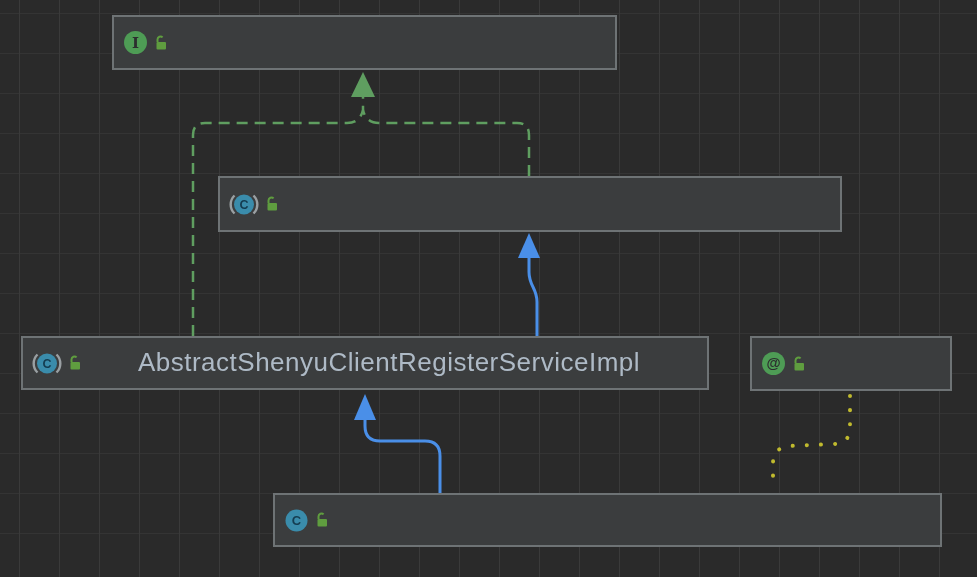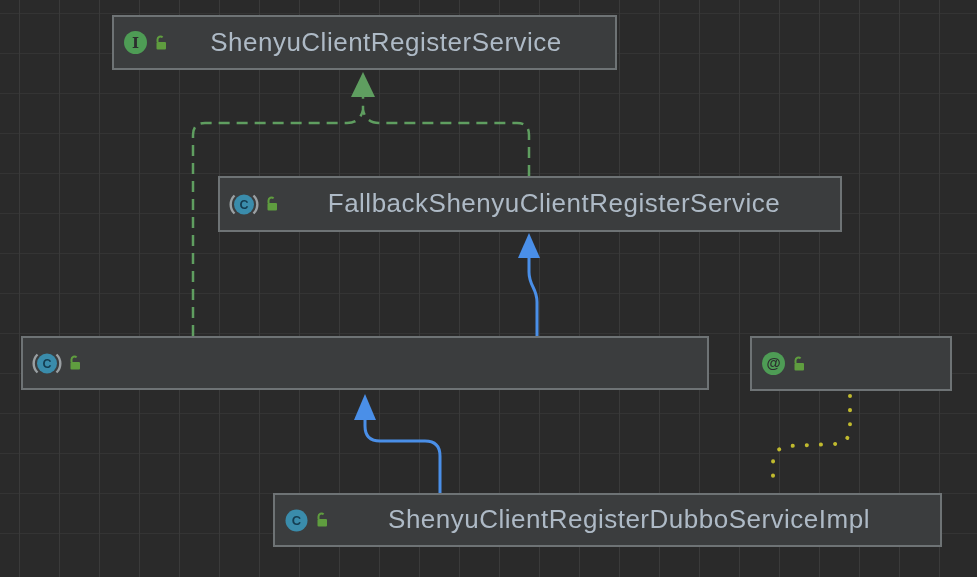--- a/index.html
+++ b/index.html
@@ -78,52 +78,51 @@
     <span class="iconwrap">
       <svg class="icon" width="25" height="25" viewBox="0 0 25 25">
         <circle cx="12.5" cy="12.5" r="11.5" fill="#4e9c55"></circle>
         <text x="12.5" y="17.5" text-anchor="middle" font-family="DejaVu Serif, serif" font-size="15" font-weight="bold" fill="#2c2e2f">I</text>
       </svg>
       <svg class="icon" width="16" height="16" viewBox="0 0 16 16">
         <path d="M4.5,7 L4.5,4.6 A3,3 0 0 1 9.6,2.4" fill="none" stroke="#5f9d3f" stroke-width="2"></path>
         <rect x="3.5" y="7" width="9.5" height="7.5" rx="1" fill="#5f9d3f"></rect>
       </svg>
     </span>
-    <span class="label">ShenyuClientRegisterService</span>
   </div>
 
   <div class="node n2">
     <span class="iconwrap">
       <svg class="icon" width="30" height="25" viewBox="0 0 30 25">
         <path d="M5.5,3.5 A12.5,12.5 0 0 0 5.5,21.5" fill="none" stroke="#9aa0a3" stroke-width="2.4"></path>
         <path d="M24.5,3.5 A12.5,12.5 0 0 1 24.5,21.5" fill="none" stroke="#9aa0a3" stroke-width="2.4"></path>
         <circle cx="15" cy="12.5" r="10" fill="#3a8cab"></circle>
         <text x="15" y="17" text-anchor="middle" font-family="Liberation Sans, sans-serif" font-size="12.5" font-weight="bold" fill="#143c50">C</text>
       </svg>
       <svg class="icon" width="16" height="16" viewBox="0 0 16 16">
         <path d="M4.5,7 L4.5,4.6 A3,3 0 0 1 9.6,2.4" fill="none" stroke="#5f9d3f" stroke-width="2"></path>
         <rect x="3.5" y="7" width="9.5" height="7.5" rx="1" fill="#5f9d3f"></rect>
       </svg>
     </span>
-    <span class="label">FallbackShenyuClientRegisterService</span>
   </div>
 
   <div class="node n3">
     <span class="iconwrap">
       <svg class="icon" width="30" height="25" viewBox="0 0 30 25">
         <path d="M5.5,3.5 A12.5,12.5 0 0 0 5.5,21.5" fill="none" stroke="#9aa0a3" stroke-width="2.4"></path>
         <path d="M24.5,3.5 A12.5,12.5 0 0 1 24.5,21.5" fill="none" stroke="#9aa0a3" stroke-width="2.4"></path>
         <circle cx="15" cy="12.5" r="10" fill="#3a8cab"></circle>
         <text x="15" y="17" text-anchor="middle" font-family="Liberation Sans, sans-serif" font-size="12.5" font-weight="bold" fill="#143c50">C</text>
       </svg>
       <svg class="icon" width="16" height="16" viewBox="0 0 16 16">
         <path d="M4.5,7 L4.5,4.6 A3,3 0 0 1 9.6,2.4" fill="none" stroke="#5f9d3f" stroke-width="2"></path>
         <rect x="3.5" y="7" width="9.5" height="7.5" rx="1" fill="#5f9d3f"></rect>
       </svg>
     </span>
+    <span class="label">AbstractShenyuClientRegisterServiceImpl</span>
   </div>
 
   <div class="node n4">
     <span class="iconwrap">
       <svg class="icon" width="25" height="25" viewBox="0 0 25 25">
         <circle cx="12.5" cy="12.5" r="11.5" fill="#4e9c55"></circle>
         <text x="12.5" y="17" text-anchor="middle" font-family="Liberation Sans, sans-serif" font-size="14.5" font-weight="bold" fill="#2c2e2f">@</text>
       </svg>
       <svg class="icon" width="16" height="16" viewBox="0 0 16 16">
         <path d="M4.5,7 L4.5,4.6 A3,3 0 0 1 9.6,2.4" fill="none" stroke="#5f9d3f" stroke-width="2"></path>
@@ -136,16 +135,15 @@
     <span class="iconwrap">
       <svg class="icon" width="25" height="25" viewBox="0 0 25 25">
         <circle cx="12.5" cy="12.5" r="11" fill="#3a8cab"></circle>
         <text x="12.5" y="17" text-anchor="middle" font-family="Liberation Sans, sans-serif" font-size="13" font-weight="bold" fill="#143c50">C</text>
       </svg>
       <svg class="icon" width="16" height="16" viewBox="0 0 16 16">
         <path d="M4.5,7 L4.5,4.6 A3,3 0 0 1 9.6,2.4" fill="none" stroke="#5f9d3f" stroke-width="2"></path>
         <rect x="3.5" y="7" width="9.5" height="7.5" rx="1" fill="#5f9d3f"></rect>
       </svg>
     </span>
-    <span class="label">ShenyuClientRegisterDubboServiceImpl</span>
   </div>
 
 </div>
 
 </body></html>

